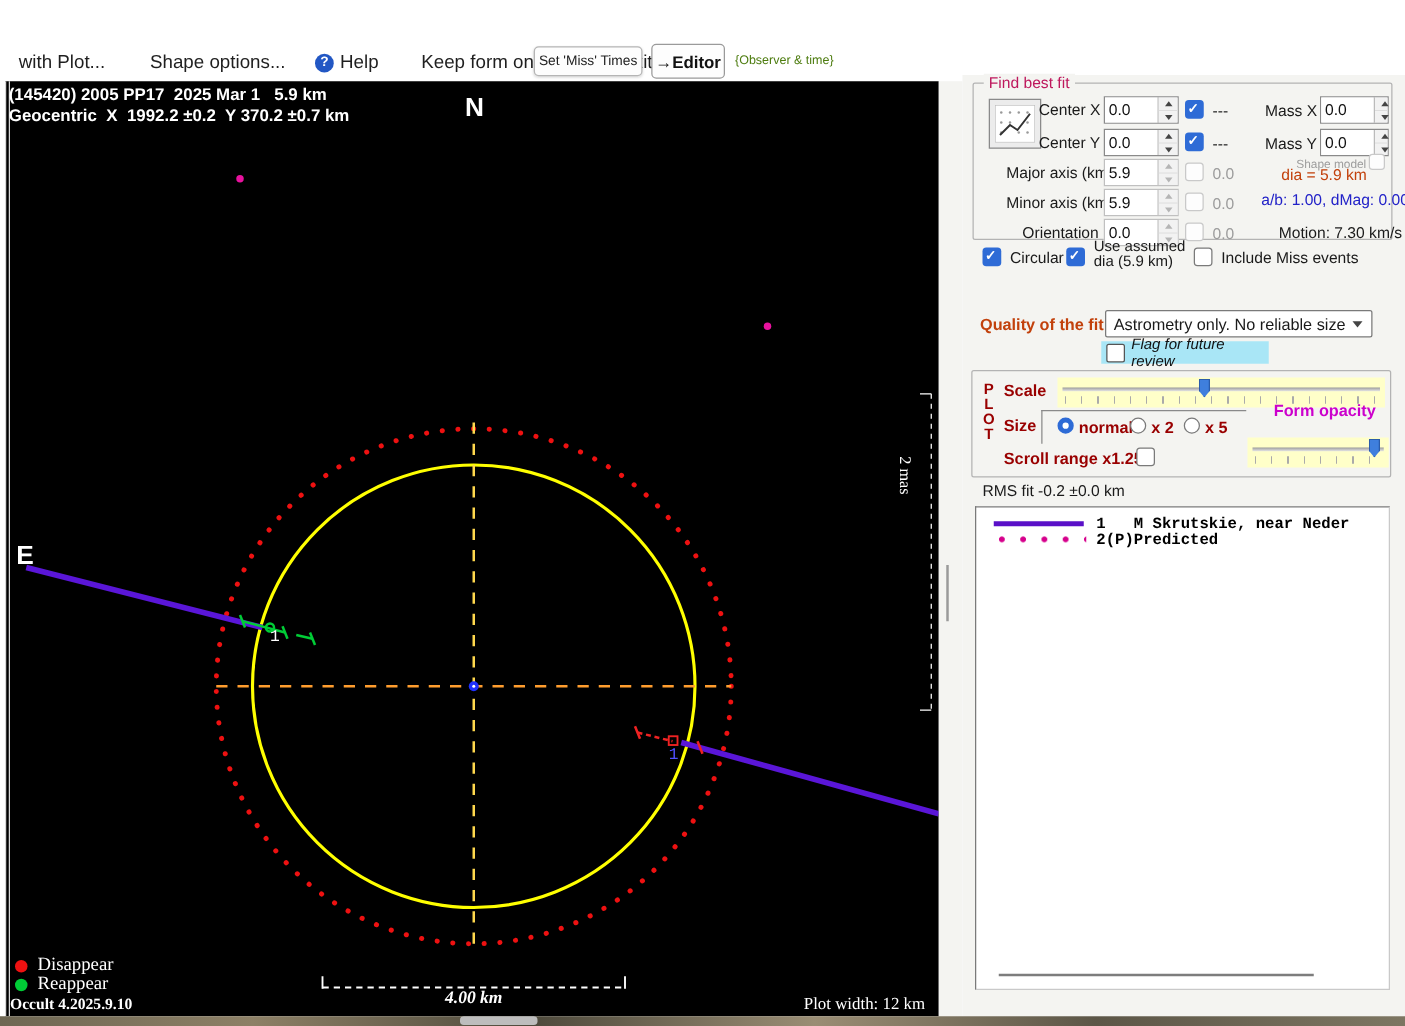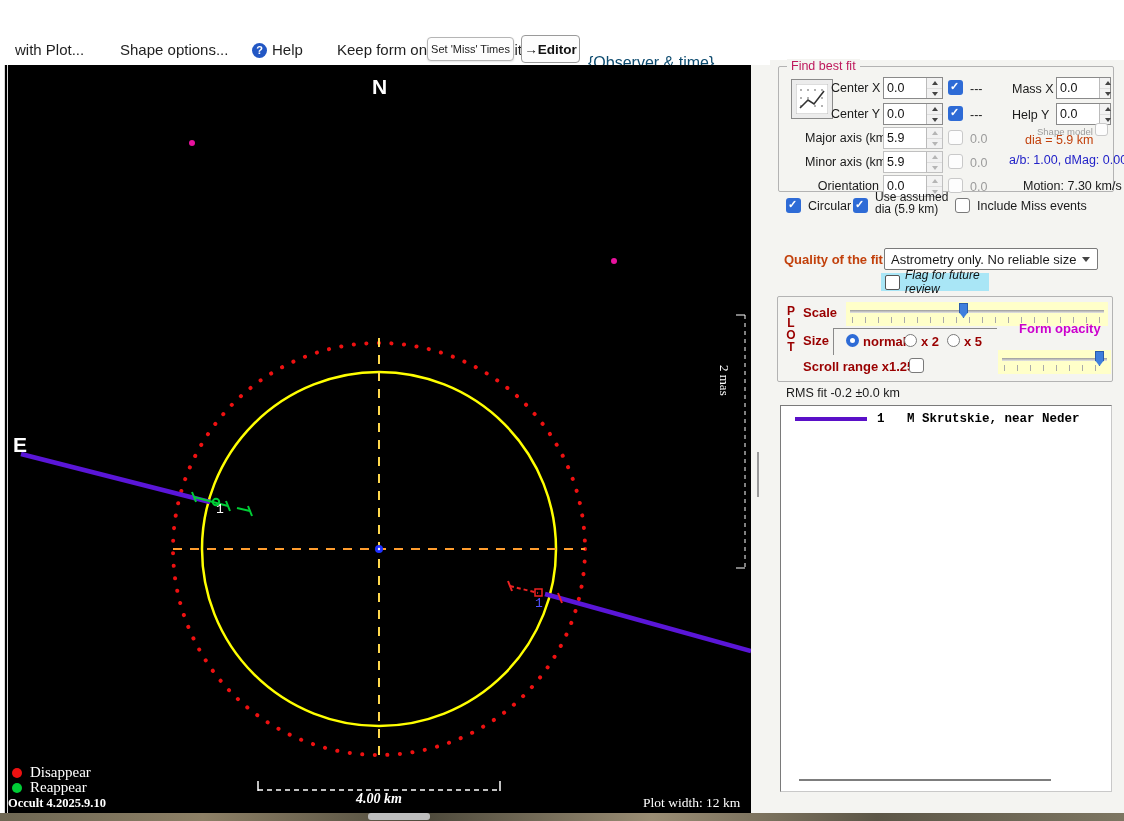--- a/index.html
+++ b/index.html
@@ -13,21 +13,21 @@
   #win-title{left:38px;top:7px;font-size:15px;color:#191919;}
   .winbtn{top:0;width:46px;height:33px;display:flex;align-items:center;justify-content:center;color:#222;}
   .min-glyph{width:11px;height:0;border-top:1.5px solid #333;}
   .max-glyph{width:10px;height:10px;border:1.2px solid #333;border-radius:1px;}
   .close-glyph{font-size:13px;color:#333;}
   #menubar{left:0;top:33px;width:1124px;height:32px;background:#fff;}
   .menu-item{top:8px;font-size:15px;color:#1f1f1f;white-space:nowrap;}
   #help-icon{left:252px;top:43px;width:15px;height:15px;border-radius:50%;background:#2257c4;color:#fff;font-size:11px;font-weight:bold;text-align:center;line-height:15px;}
   #miss-btn{left:427px;top:37px;width:85px;height:22px;background:#fdfdfd;border:1px solid #b5b5b5;border-radius:4px;font-size:11px;color:#222;display:flex;align-items:center;justify-content:center;box-shadow:0 1px 2px rgba(0,0,0,.12);z-index:3;}
   #editor-btn{left:521px;top:35px;width:57px;height:26px;background:#fdfdfd;border:1px solid #9a9a9a;border-radius:4px;font-size:13.5px;font-weight:bold;color:#111;display:flex;align-items:center;justify-content:center;z-index:3;}
-  #observer-time{left:588px;top:54px;font-size:16px;color:#0c4a6e;}
+  #observer-time{left:588px;top:43px;font-size:10px;color:#4d7c0f;}
   
   #plot{left:4px;top:65px;width:747px;height:748px;background:#000;}
   .pline{position:absolute;background:#d8d8d8;width:1px;height:748px;top:0;}
   #plot-header{left:3px;top:2px;color:#fff;font-size:13.5px;font-weight:bold;line-height:17px;white-space:pre;}
   #north{left:368px;top:10px;color:#fff;font-size:21px;font-weight:bold;}
   #east{left:9px;top:368px;color:#fff;font-size:21px;font-weight:bold;}
   #mas-label{left:712px;top:300px;color:#fff;font-family:"Liberation Serif",serif;font-size:13px;writing-mode:vertical-rl;}
   #chord1-left-label{left:212px;top:437px;color:#fff;font-family:"Liberation Mono",monospace;font-size:13px;}
   #chord1-right-label{left:531px;top:531px;color:#5050ff;font-family:"Liberation Mono",monospace;font-size:13px;}
   .legend-row{left:8px;display:flex;align-items:center;gap:8px;color:#fff;font-family:"Liberation Serif",serif;font-size:15px;}
@@ -63,21 +63,21 @@
   .rad.off{border:1px solid #7a7a7a;}
   .rad.dison{border:4px solid #ababab;}
   .rad.disoff{border:1px solid #bdbdbd;}
   .gray{color:#9c9c9c;}
   .green{color:#c2410c;}
   .blue{color:#2222c8;}
   .dred{color:#990000;font-weight:bold;}
   .mag{color:#cc00cc;font-weight:bold;}
   #quality-combo{left:114px;top:188px;width:214px;height:22px;background:#fff;border:1px solid #7a7a7a;border-radius:2px;box-sizing:border-box;display:flex;align-items:center;padding:0 6px;font-size:13px;}
   #quality-combo .chev{position:absolute;right:7px;top:8px;width:0;height:0;border-left:4px solid transparent;border-right:4px solid transparent;border-top:5px solid #444;}
-  #flag-wrap{left:111px;top:213px;width:108px;height:18px;background:#a9e6f6;display:flex;align-items:center;gap:5px;padding-left:4px;box-sizing:border-box;}
+  #flag-wrap{left:111px;top:213px;width:134px;height:18px;background:#a9e6f6;display:flex;align-items:center;gap:5px;padding-left:4px;box-sizing:border-box;}
   #flag-cb{position:static;width:13px;height:13px;background:#fff;border:1px solid #555;border-radius:2px;flex:0 0 auto;}
   #flag-label{font-style:italic;font-size:12px;color:#111;}
   .slider{position:absolute;background:#ffffc9;}
   .groove{position:absolute;left:4px;right:4px;top:8px;height:3px;background:linear-gradient(#9a9a9a,#e6e6e6);}
   .ticks{position:absolute;left:6px;right:4px;top:15px;height:6px;background:repeating-linear-gradient(90deg,#aaa 0 1px,transparent 1px 13px);}
   .thumb{position:absolute;top:1px;width:9px;height:15px;background:#3f7fdd;box-shadow:inset 0 0 0 1px #2a5cab;clip-path:polygon(0 0,100% 0,100% 62%,50% 100%,0 62%);}
   #obs-list{left:10px;top:345px;width:332px;height:387px;background:#fff;border-top:1.5px solid #7a7a7a;border-left:1.5px solid #7a7a7a;border-right:1px solid #c9c9c9;border-bottom:1px solid #c9c9c9;box-sizing:border-box;font-family:"Liberation Mono",monospace;font-size:12.5px;font-weight:bold;color:#000;}
   .obs-row{position:absolute;left:0;width:100%;height:14px;}
   .obs-num{position:absolute;left:96px;top:0;}
   .obs-name{position:absolute;left:126px;top:0;white-space:nowrap;overflow:hidden;max-width:200px;}
@@ -150,20 +150,21 @@
         <line x1="732" y1="503" x2="741" y2="503"></line>
       </g>
 
       <g stroke="#ffffff" stroke-width="1.5">
         <line x1="254" y1="725" x2="496" y2="725" stroke-dasharray="5 4"></line>
         <line x1="254" y1="716" x2="254" y2="726"></line>
         <line x1="496" y1="716" x2="496" y2="726"></line>
       </g>
     </svg>
 
+    <div class="abs" id="plot-header"><div>(145420) 2005 PP17  2025 Mar 1   5.9 km</div><div>Geocentric  X  1992.2 ±0.2  Y 370.2 ±0.7 km</div></div>
     <div class="abs" id="north">N</div>
     <div class="abs" id="east">E</div>
     <div class="abs" id="mas-label">2 mas</div>
     <div class="abs" id="chord1-left-label">1</div>
     <div class="abs" id="chord1-right-label">1</div>
     <div class="abs legend-row" style="top:699px;">
       <div class="legend-dot" style="background:#ee1111;"></div>
       <span>Disappear</span>
     </div>
     <div class="abs legend-row" style="top:714px;">
@@ -221,21 +222,21 @@
       <div class="lbl" style="left:52px;top:40px;width:48px;text-align:right;">Center Y</div>
       <div class="spin" style="left:104px;top:36px;">
         <input value="0.0" style="">
         <div class="spin-arrows">
             <div class="sa up"></div>
             <div class="sa dn"></div>
           </div>
       </div>
       <div class="cb on" style="left:169px;top:39px;"></div>
       <div class="lbl" style="left:191px;top:41px;">---</div>
-      <div class="lbl" style="left:233px;top:41px;">Help Y</div>
+      <div class="lbl" style="left:233px;top:41px;">Mass Y</div>
       <div class="spin" style="left:277px;top:36px;width:55px;">
         <input value="0.0" style="">
         <div class="spin-arrows">
             <div class="sa up"></div>
             <div class="sa dn"></div>
           </div>
       </div>
       <div class="lbl gray" style="left:258px;top:59px;font-size:9.5px;">Shape model</div>
       <div class="cb dis" style="left:316px;top:56px;width:13px;height:13px;"></div>
 
@@ -329,19 +330,24 @@
     </div>
 
     <div class="lbl" style="left:16px;top:326px;font-size:12.5px;">RMS fit -0.2 ±0.0 km</div>
 
     <div class="abs" id="obs-list">
       <div class="obs-row" style="top:6px;">
         <div id="obs-line1"></div>
         <span class="obs-num">1</span>
         <span class="obs-name">M Skrutskie, near Neder</span>
       </div>
+      <div class="obs-row" style="top:19px;">
+        <div id="obs-line2"></div>
+        <span class="obs-num">2(P)</span>
+        <span class="obs-name">Predicted</span>
+      </div>
       <div id="obs-bottom-line"></div>
     </div>
   </div>
 
   <div class="abs" id="desktop"></div>
   <div class="abs" id="desktop-thumb"></div>
 </div>
 
 </body></html>

